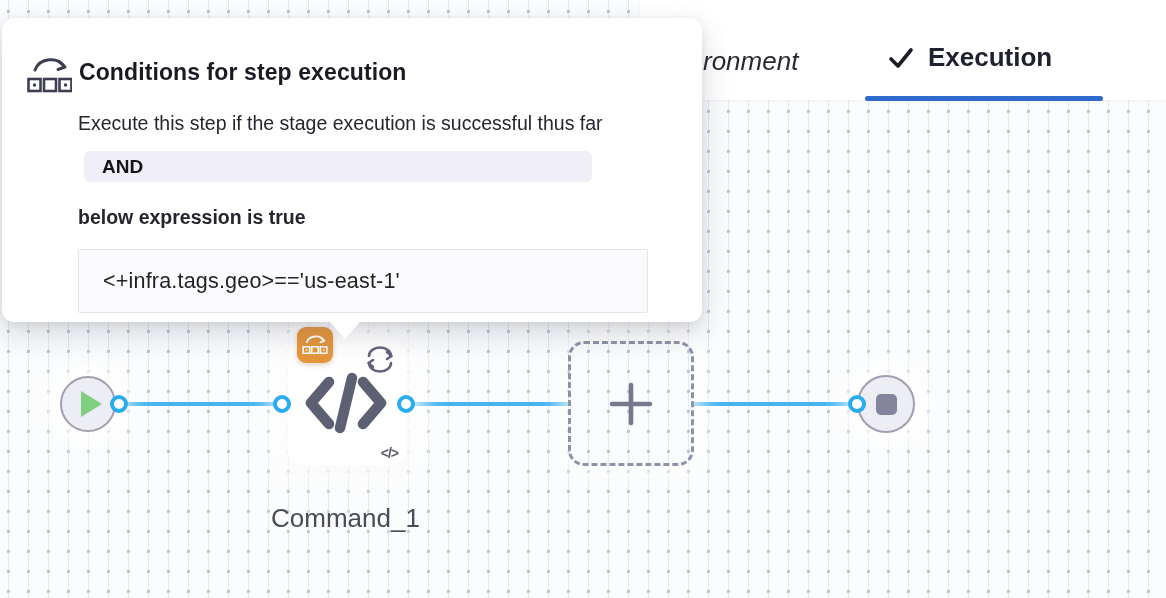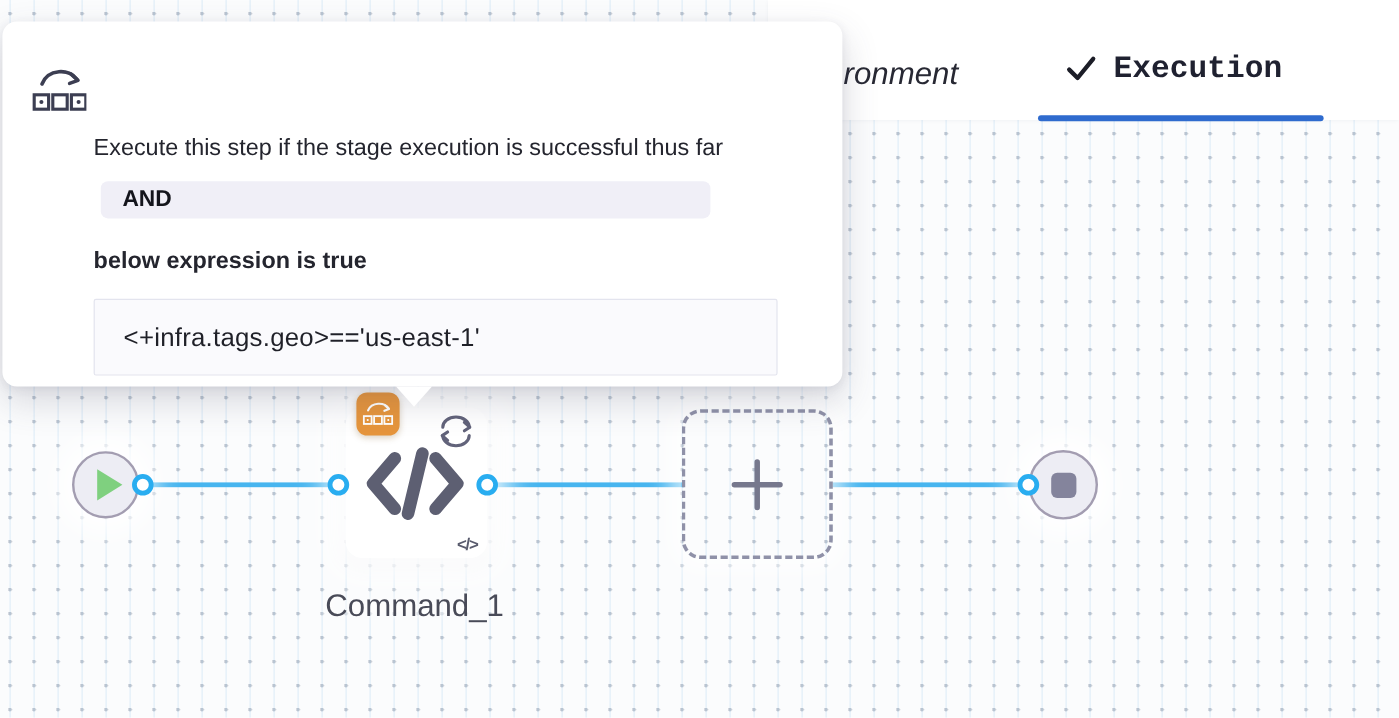--- a/index.html
+++ b/index.html
@@ -18,21 +18,21 @@
 
   
   .header {
     position:absolute; left:640px; top:0; width:526px; height:100px;
     background:#ffffff; box-shadow:0 1px 3px rgba(120,130,150,0.10);
   }
   .tab-env {
     position:absolute; left:63px; top:46px; font-size:26px; color:#272833;font-style:italic;
   }
   .tab-exec {
-    position:absolute; left:246px; top:42px; display:flex; align-items:flex-end; gap:12px;font-family:Liberation Mono, monospace;
+    position:absolute; left:246px; top:42px; display:flex; align-items:flex-end; gap:12px;
   }
   .tab-exec .check { width:30px; height:30px; }
   .tab-exec .lbl { font-size:26px; font-weight:700; color:#1f2130; }
   .tab-underline {
     position:absolute; left:225px; top:96px; width:238px; height:5px;
     border-radius:3px; background:#2f6bce;
   }
 
   
   .tooltip {
@@ -120,21 +120,21 @@
     border:3px dashed #8f91a8; border-radius:16px; z-index:5;
     display:flex; align-items:center; justify-content:center;
     box-shadow:0 0 18px 10px rgba(255,255,255,0.65);
     background:transparent;
   }
 
   .node-label {
     position:absolute; font-size:26px; z-index:5; text-align:center;
     text-shadow:0 0 6px #fff, 0 0 10px #fff, 0 0 14px #fff;
   }
-  .lbl-cmd { left:253px; top:489px; width:185px; color:#494b58; }
+  .lbl-cmd { left:253px; top:503px; width:185px; color:#494b58; }
   .lbl-add { left:562px; top:487px; width:138px; color:#676a77; }
 </style>
 </head>
 <body>
 
 <div class="stage">
 
   <div class="header">
     <span class="tab-env">ronment</span>
     <div class="tab-exec">
@@ -201,20 +201,21 @@
   <div class="tooltip">
     <svg class="tt-icon" viewBox="0 0 46 42">
       <path d="M9 16 C 14 3, 32 3, 38 12" fill="none" stroke="#3c3e52" stroke-width="3" stroke-linecap="round"></path>
       <path d="M33 7.5 L39 13 L32 15.5" fill="none" stroke="#3c3e52" stroke-width="3" stroke-linecap="round" stroke-linejoin="round"></path>
       <rect x="2.5" y="25" width="12" height="12" fill="none" stroke="#3c3e52" stroke-width="2.6"></rect>
       <rect x="18" y="25" width="12" height="12" fill="none" stroke="#3c3e52" stroke-width="2.6"></rect>
       <rect x="33.5" y="25" width="12" height="12" fill="none" stroke="#3c3e52" stroke-width="2.6"></rect>
       <circle cx="8.5" cy="31" r="1.7" fill="#3c3e52"></circle>
       <circle cx="39.5" cy="31" r="1.7" fill="#3c3e52"></circle>
     </svg>
+    <div class="tt-title">Conditions for step execution</div>
     <div class="tt-desc">Execute this step if the stage execution is successful thus far</div>
     <div class="tt-and">AND</div>
     <div class="tt-expl">below expression is true</div>
     <div class="tt-expr">&lt;+infra.tags.geo&gt;=='us-east-1'</div>
     <div class="caret"></div>
   </div>
 
 </div>
 
 </body></html>

